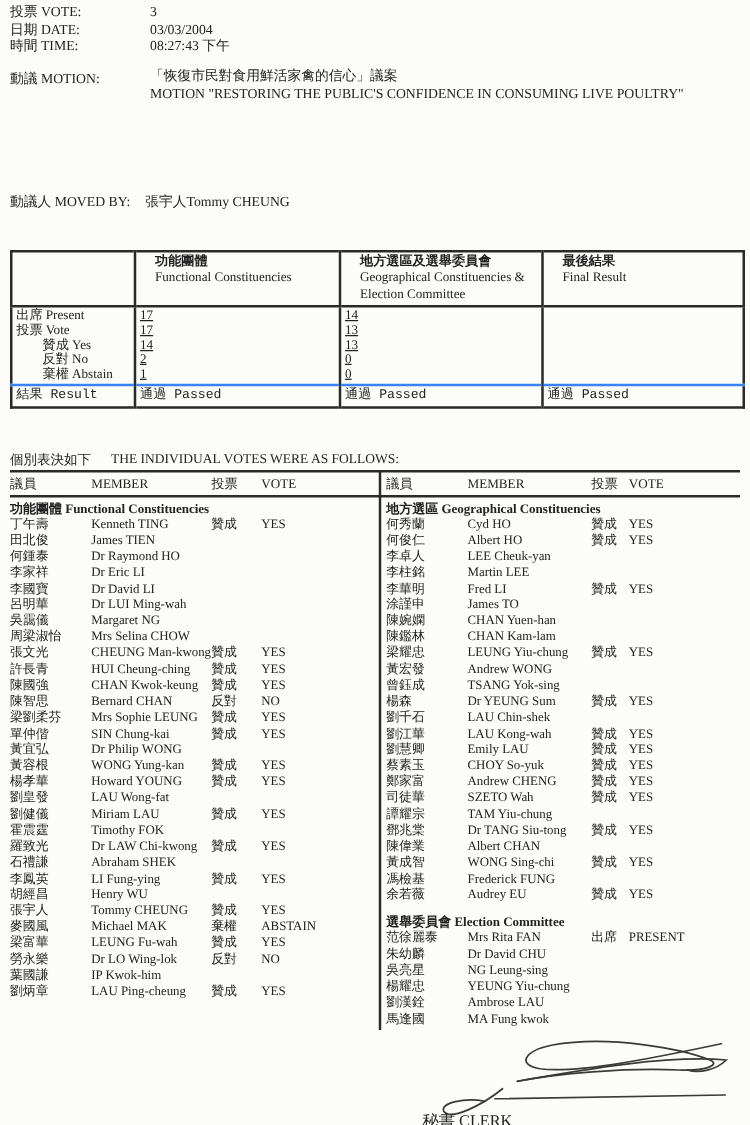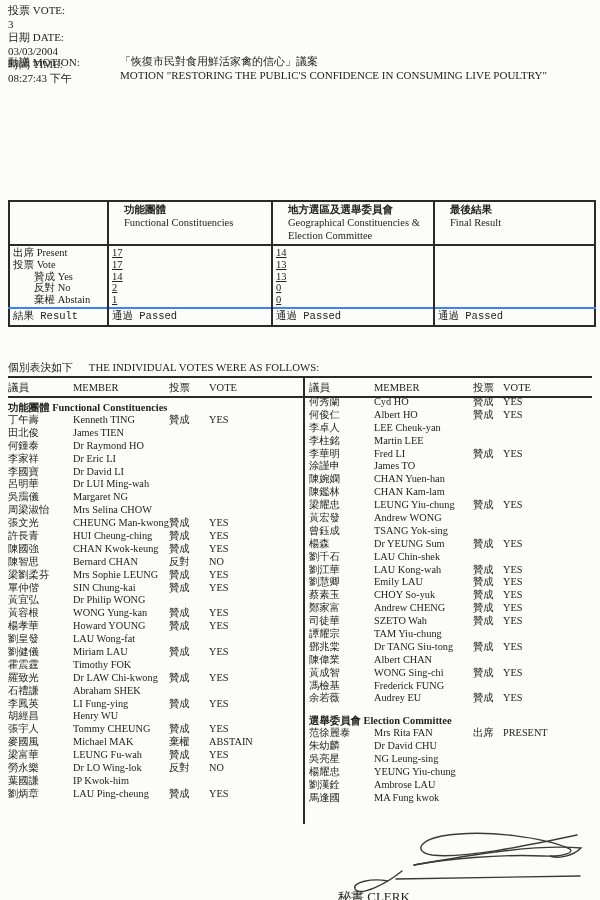--- a/index.html
+++ b/index.html
@@ -4,21 +4,21 @@
 <style>
   html,body{margin:0;padding:0;}
   .page{
     position:relative; width:600px; height:900px;
     background:#fcfcfa; color:#222;
     font-family:"Liberation Serif","DejaVu Serif",serif;
     overflow:hidden;
   }
   
   .info{position:absolute; left:8px; top:4px; font-size:11px;}
-  .info-row{display:flex; line-height:13.5px;flex-direction:column;}
+  .info-row{display:flex; line-height:13.5px;}
   .info-label{width:112px;}
   .motion{position:absolute; left:8px; top:55px; font-size:11px; display:flex;}
   .motion-label{width:112px;}
   .motion-lines div{line-height:13.5px; white-space:nowrap;}
   .moved{position:absolute; left:8px; top:154px; font-size:11px; display:flex;}
   .moved-label{margin-right:12px;}
 
   
   table.summary{
     position:absolute; left:8px; top:200px; width:586px;
@@ -84,20 +84,24 @@
   </div>
 
   <div class="motion">
     <span class="motion-label">動議 MOTION:</span>
     <div class="motion-lines">
       <div>「恢復市民對食用鮮活家禽的信心」議案</div>
       <div>MOTION "RESTORING THE PUBLIC'S CONFIDENCE IN CONSUMING LIVE POULTRY"</div>
     </div>
   </div>
 
+  <div class="moved">
+    <span class="moved-label">動議人 MOVED BY:</span>
+    <span>張宇人Tommy CHEUNG</span>
+  </div>
 
   <table class="summary">
     <colgroup>
         <col class="c0">
         <col class="c1">
         <col class="c2">
         <col class="c3">
       </colgroup>
     <tbody>
         <tr class="sum-head">
@@ -326,20 +330,21 @@
         </div>
     </div>
 
     <div class="mcol right">
       <div class="m-header">
         <span>議員</span>
         <span>MEMBER</span>
         <span>投票</span>
         <span>VOTE</span>
       </div>
+      <div class="section-title">地方選區 Geographical Constituencies</div>
       <div class="mrows">
 
           <span>何秀蘭</span>
           <span>Cyd HO</span>
           <span>贊成</span>
           <span>YES</span>
 
           <span>何俊仁</span>
           <span>Albert HO</span>
           <span>贊成</span>

